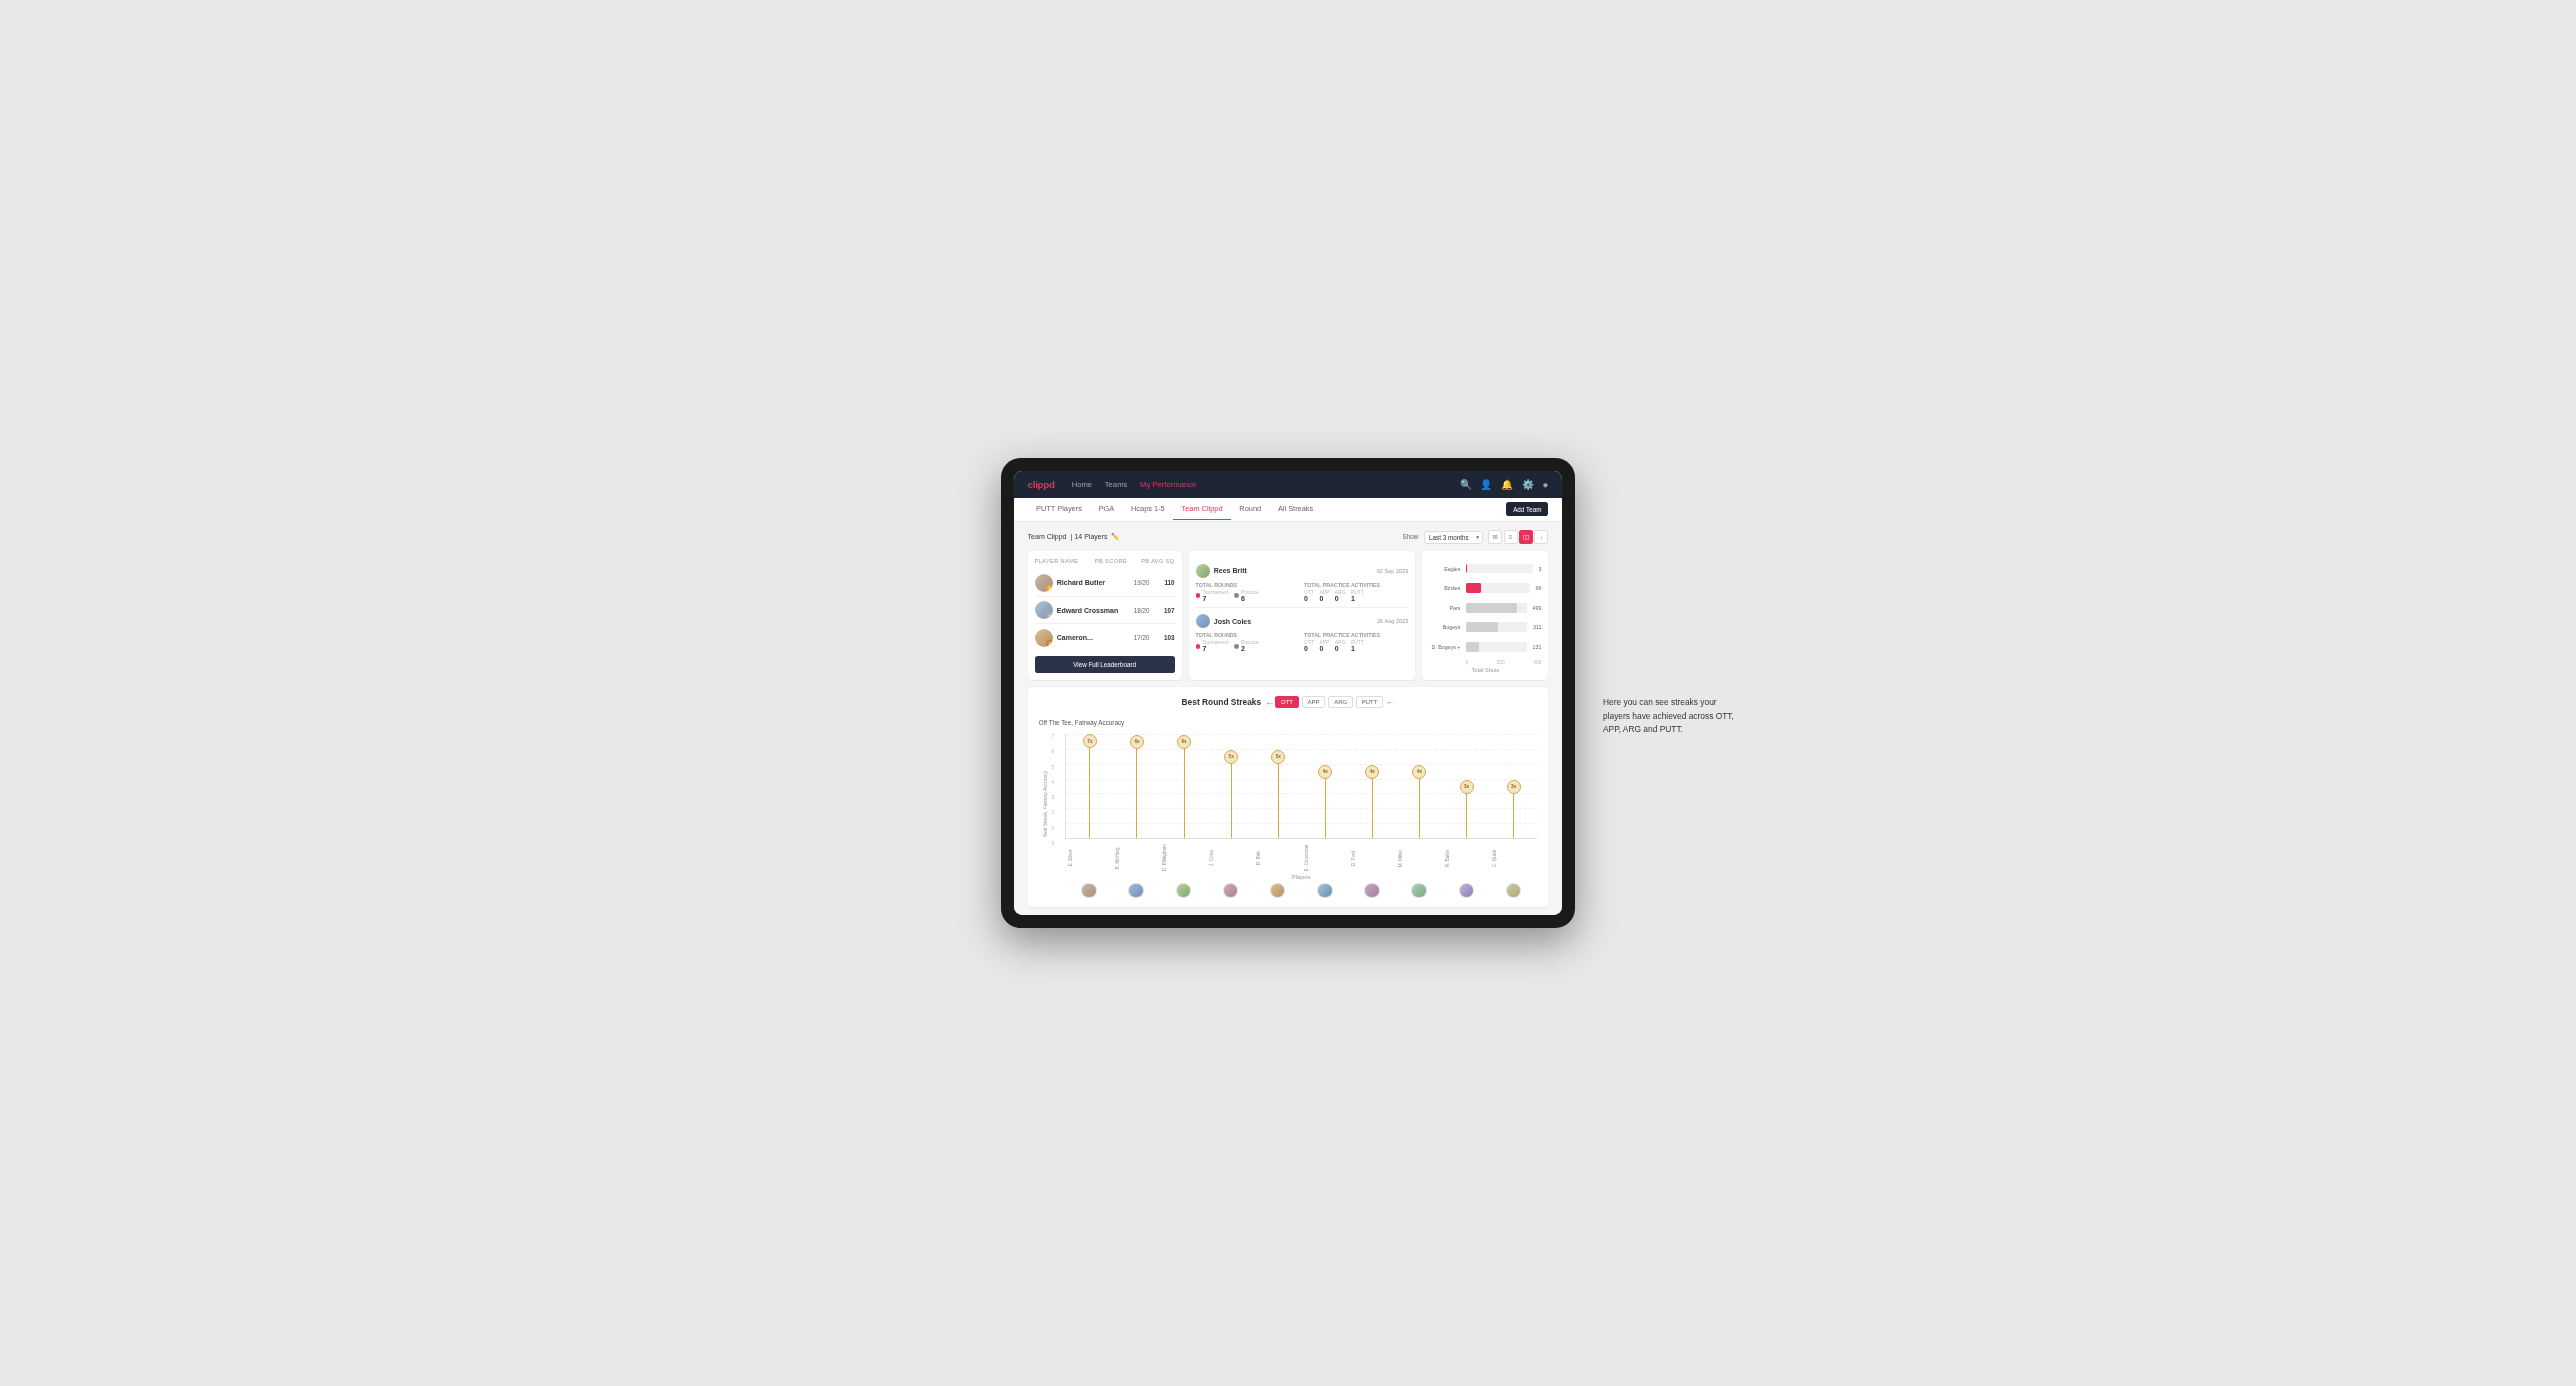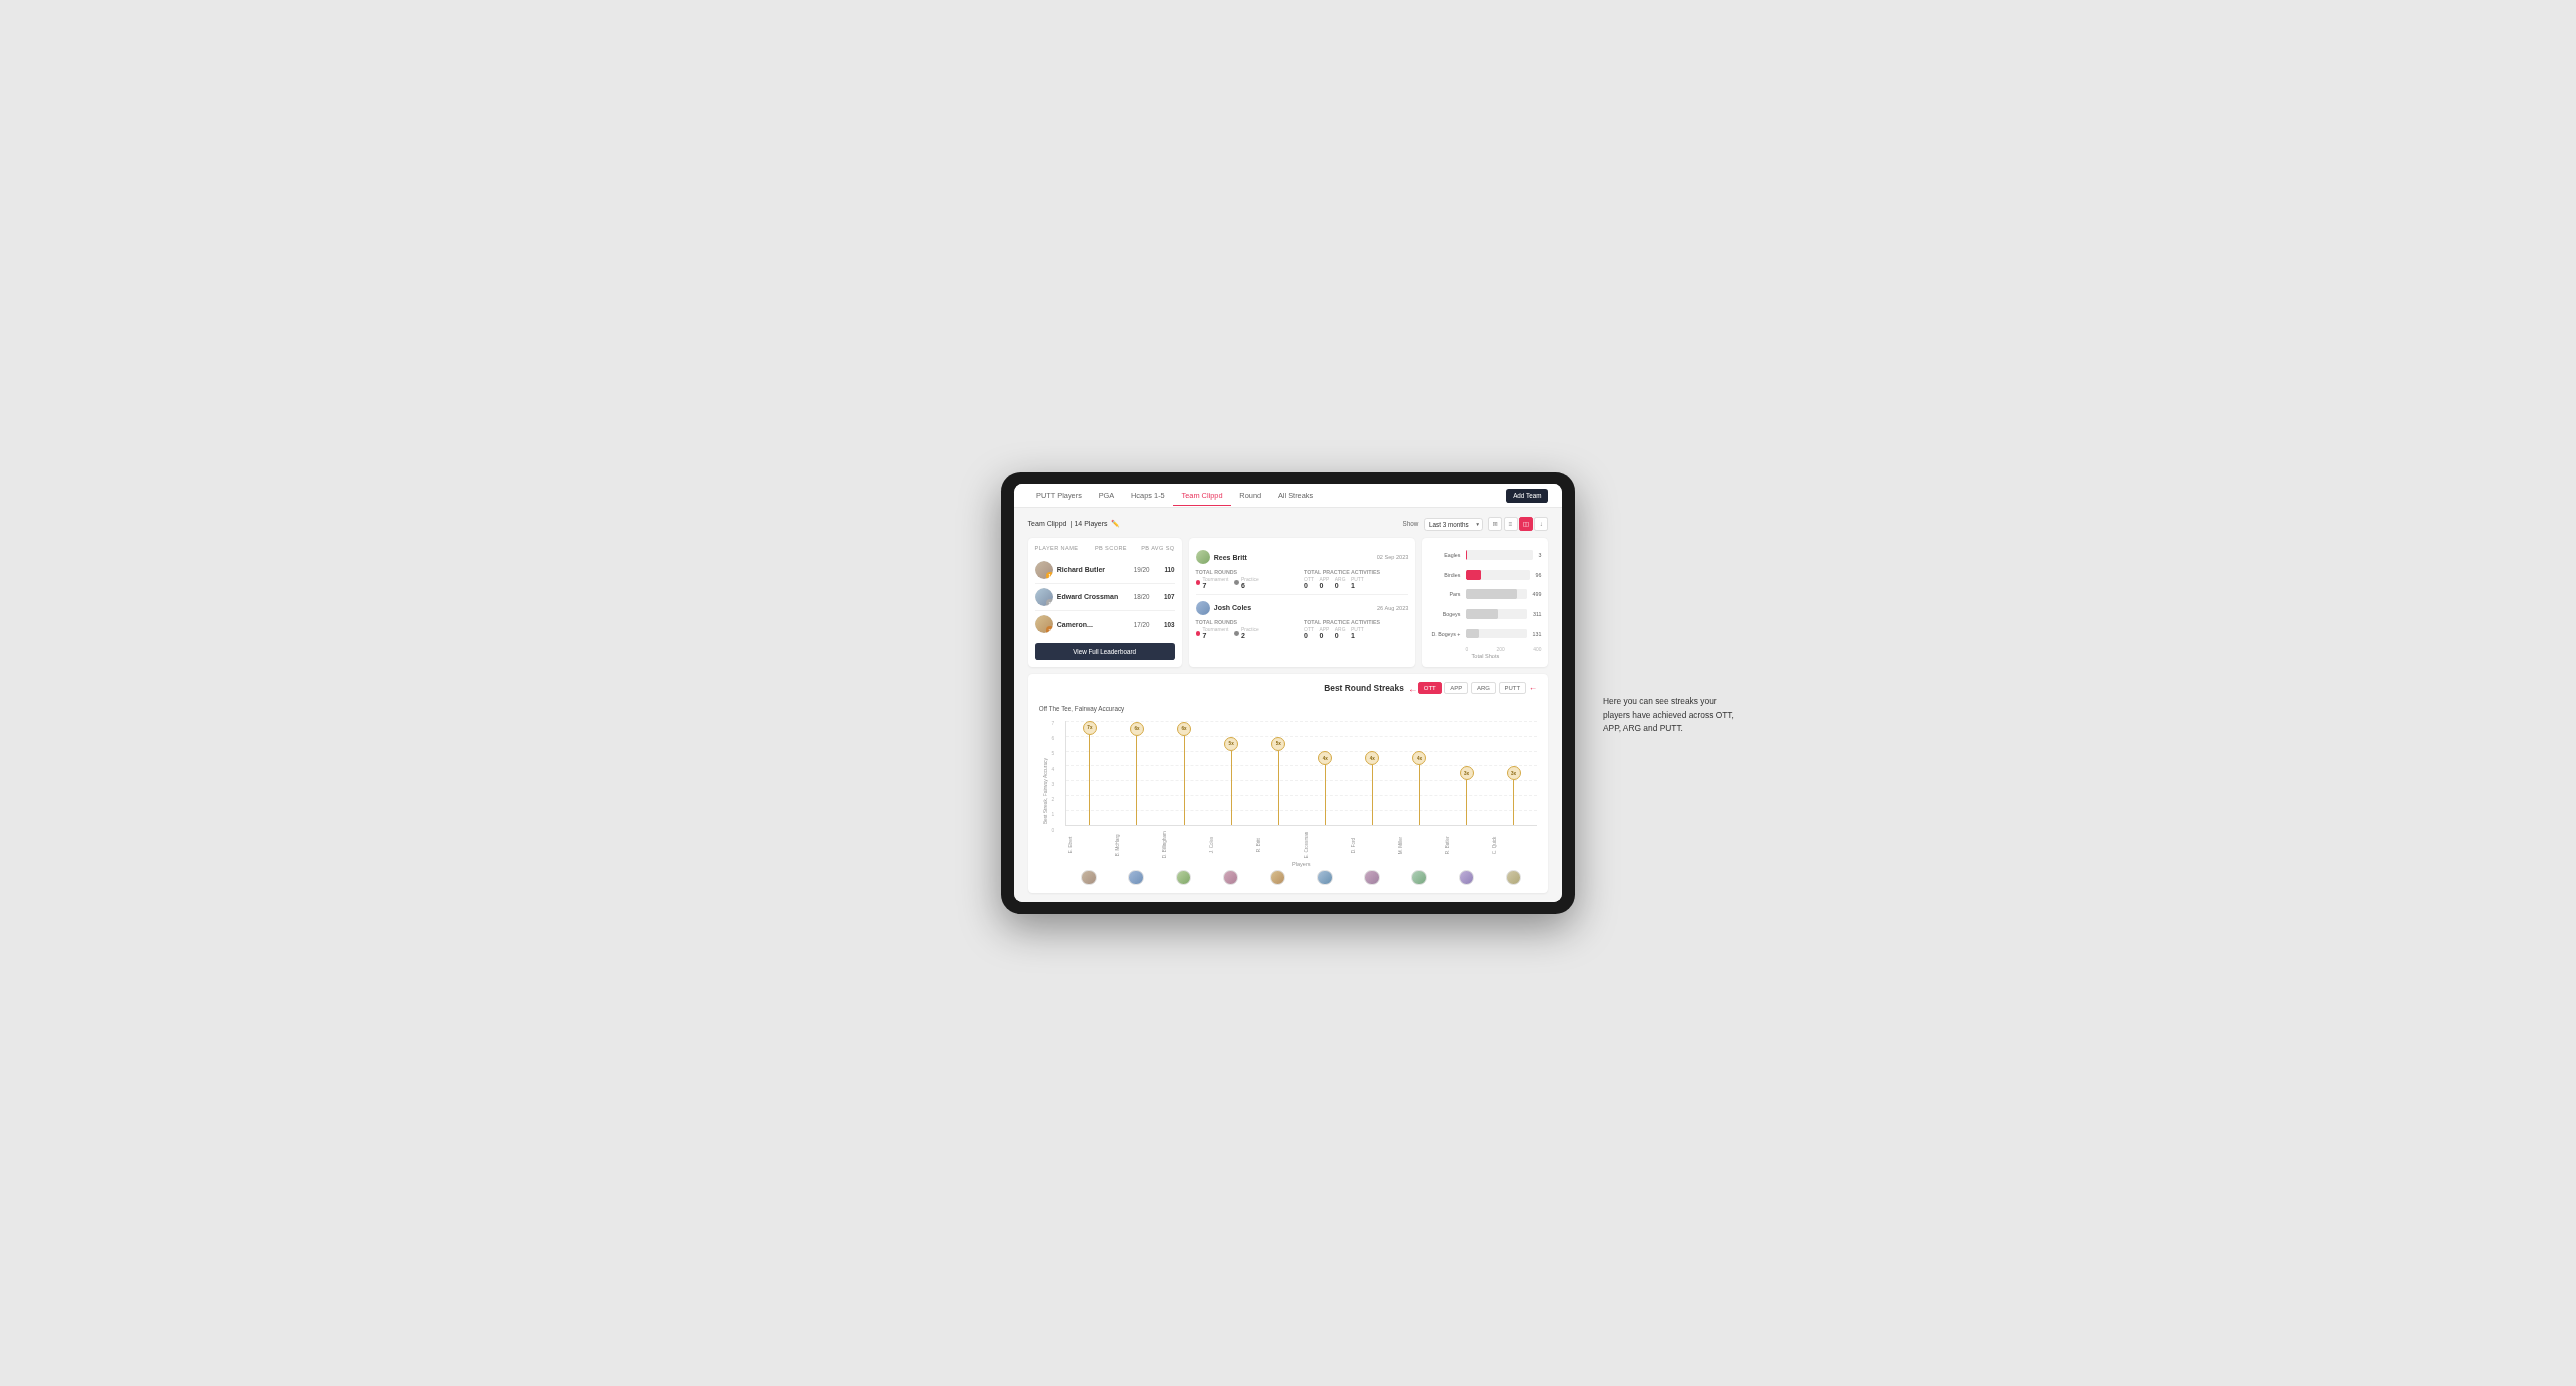--- a/index.html
+++ b/index.html
@@ -354,21 +354,21 @@
     
     .streaks-section {
       background: #fff;
       border-radius: 4.2px;
       padding: 8.4px 11.2px;
       box-shadow: 0 0.7px 2.1px rgba(0,0,0,0.06);
     }
     .streaks-header {
       display: flex;
       align-items: center;
-      justify-content: flex-end;
+      justify-content: center;
       margin-bottom: 11px;
     }
     .streaks-title {
       font-size: 8.4px;
       font-weight: 600;
       color: #333;
       display: flex;
       align-items: center;
       gap: 4.2px;
     }
@@ -424,20 +424,35 @@
       border-radius: 50%;
     }
   </style>
 </head>
 <body>
 
 <div class="page-wrapper" style="position:relative; display:inline-block;">
   <div class="tablet-frame">
     <div class="tablet-screen">
 
+      <nav class="navbar">
+        <span class="logo">clippd</span>
+        <div class="nav-links">
+          <span class="nav-link">Home</span>
+          <span class="nav-link">Teams</span>
+          <span class="nav-link active">My Performance</span>
+        </div>
+        <div class="nav-icons">
+          <span class="nav-icon">🔍</span>
+          <span class="nav-icon">👤</span>
+          <span class="nav-icon">🔔</span>
+          <span class="nav-icon">⚙️</span>
+          <span class="nav-icon">●</span>
+        </div>
+      </nav>
 
       <div class="sub-nav">
         <div class="sub-nav-items">
           <span class="sub-nav-item">PUTT Players</span>
           <span class="sub-nav-item">PGA</span>
           <span class="sub-nav-item">Hcaps 1-5</span>
           <span class="sub-nav-item active">Team Clippd</span>
           <span class="sub-nav-item">Round</span>
           <span class="sub-nav-item">All Streaks</span>
         </div>

